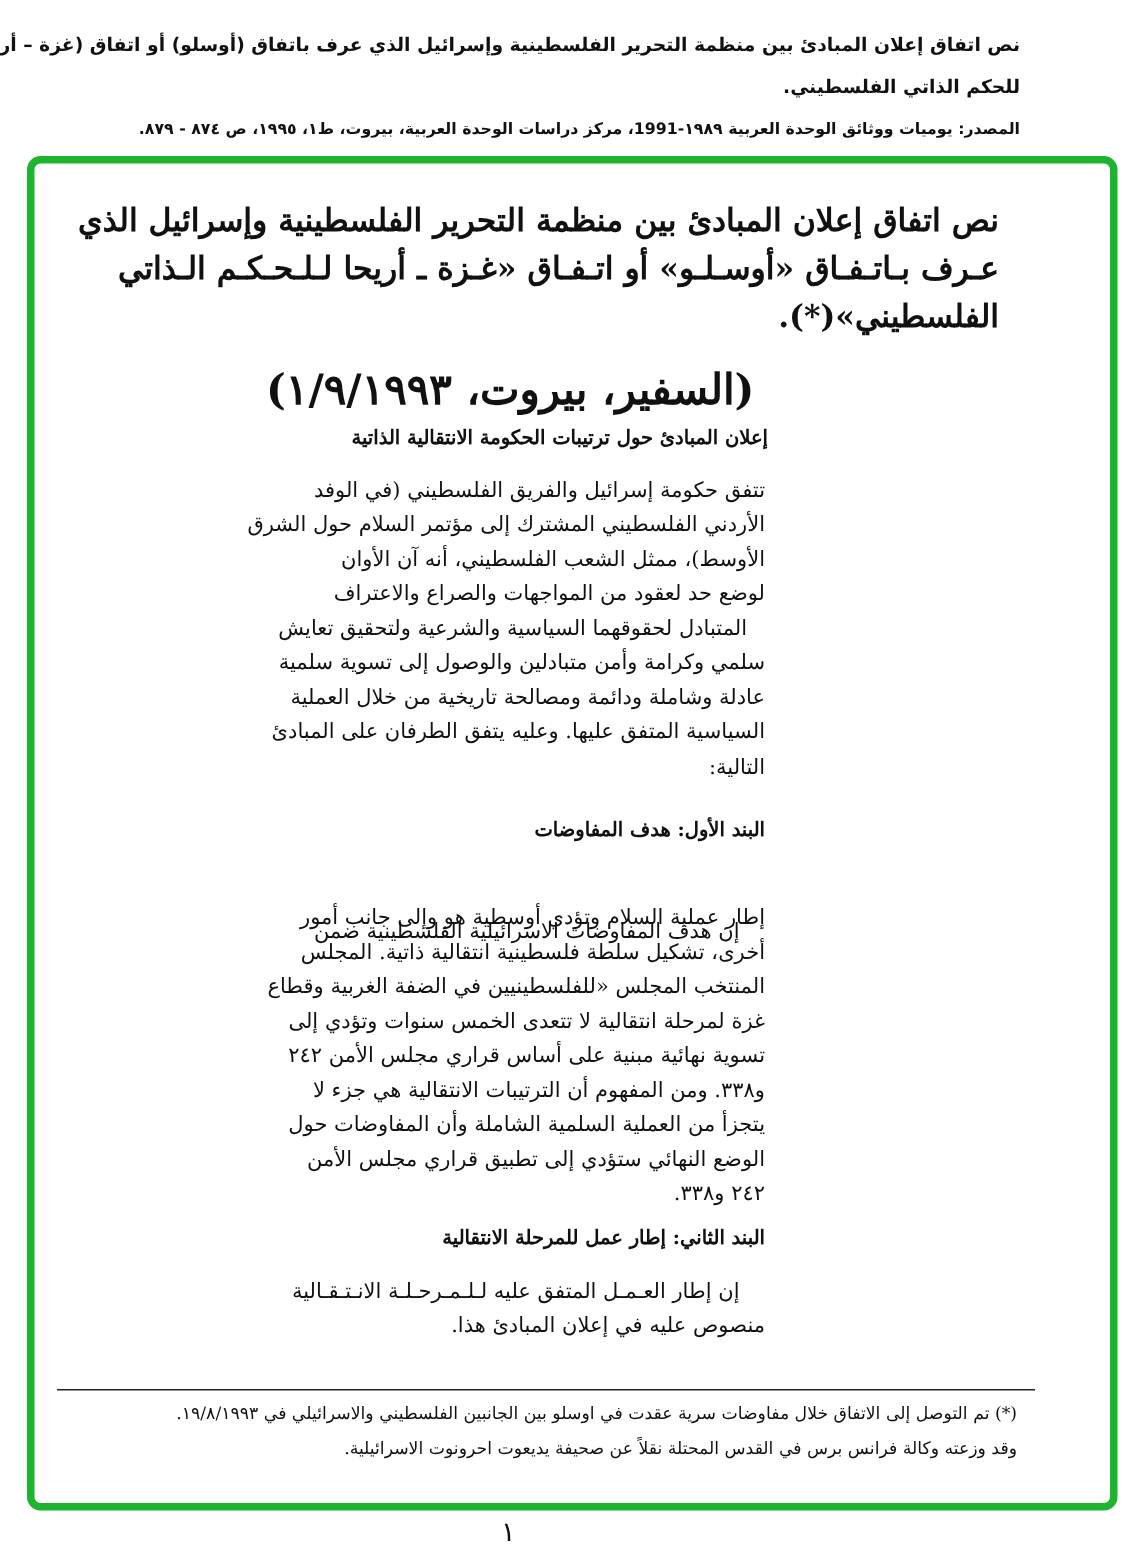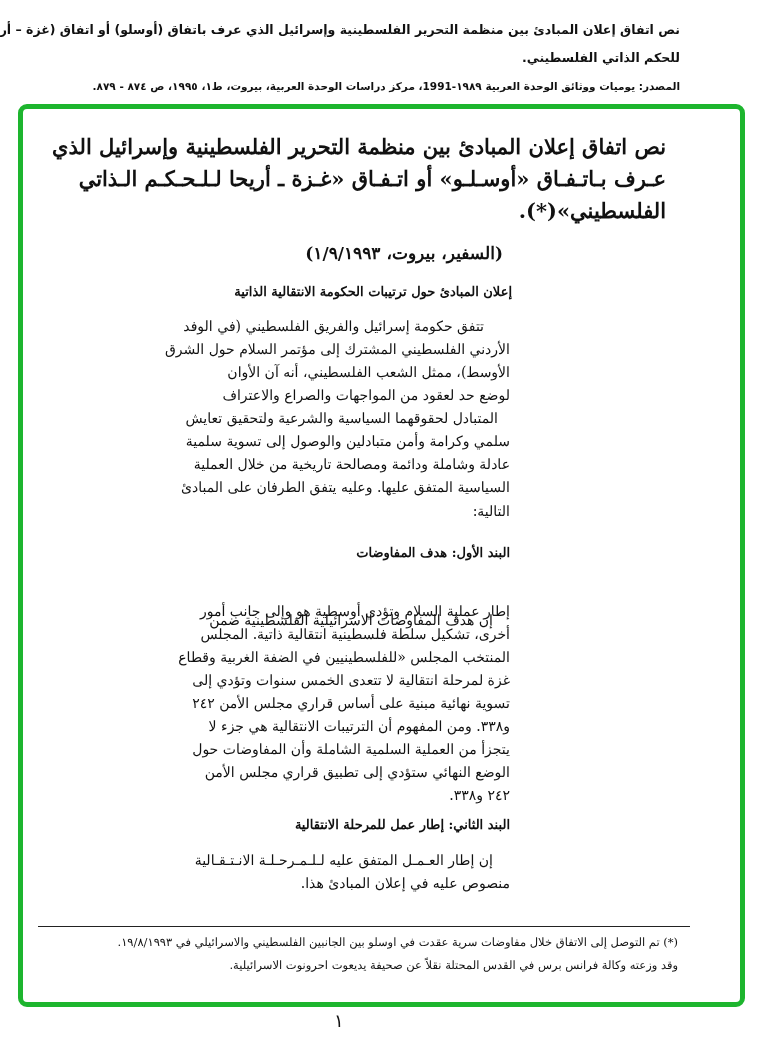--- a/index.html
+++ b/index.html
@@ -9,21 +9,21 @@
     font-family: "DejaVu Serif", "Liberation Serif", serif;
   }
   .ln { position: absolute; white-space: nowrap; direction: rtl; unicode-bidi: plaintext; }
   .hdr { font-family: "DejaVu Sans", "Liberation Sans", sans-serif; font-weight: bold; font-size: 12.5px; }
   .src { font-family: "DejaVu Sans", "Liberation Sans", sans-serif; font-weight: bold; font-size: 10.5px; }
   .frame {
     position: absolute; left: 18px; top: 104px; width: 717px; height: 893px;
     border: 5px solid #1db52e; border-radius: 9px;
   }
   .title { font-weight: bold; font-size: 21px; }
-  .dateline { font-weight: bold; font-size: 17px; }
+  .dateline { font-weight: bold; font-size: 28px; }
   .subh { font-weight: bold; font-size: 13px; }
   .body { font-size: 14px; }
   .sec { font-weight: bold; font-size: 13px; }
   .fn { font-size: 11.5px; }
   .rule { position: absolute; left: 38px; top: 926px; width: 652px; height: 0; border-top: 1.5px solid #222; }
   .pg { position: absolute; left: 334px; top: 1010px; font-size: 18px; }
 </style>
 </head>
 <body>
 
@@ -34,21 +34,21 @@
 <div class="frame"></div>
 
 <div class="ln title" style="right:92px; top:134px;">نص اتفاق إعلان المبادئ بين منظمة التحرير الفلسطينية وإسرائيل الذي</div>
 <div class="ln title" style="right:92px; top:166px;">عـرف بـاتـفـاق «أوسـلـو» أو اتـفـاق «غـزة ـ أريحا لـلـحـكـم الـذاتي</div>
 <div class="ln title" style="right:92px; top:198px;">الفلسطيني»(*).</div>
 
 <div class="ln dateline" style="right:255px; top:243px;">(السفير، بيروت، ١/٩/١٩٩٣)</div>
 <div class="ln subh" style="right:246px; top:284px;">إعلان المبادئ حول ترتيبات الحكومة الانتقالية الذاتية</div>
 
 <div>
-  <div class="ln body" style="right:274px; top:318px;">تتفق حكومة إسرائيل والفريق الفلسطيني (في الوفد</div>
+  <div class="ln body" style="right:248px; top:318px;">تتفق حكومة إسرائيل والفريق الفلسطيني (في الوفد</div>
   <div class="ln body" style="right:248px; top:341px;">الأردني الفلسطيني المشترك إلى مؤتمر السلام حول الشرق</div>
   <div class="ln body" style="right:248px; top:364px;">الأوسط)، ممثل الشعب الفلسطيني، أنه آن الأوان</div>
   <div class="ln body" style="right:248px; top:387px;">لوضع حد لعقود من المواجهات والصراع والاعتراف</div>
   <div class="ln body" style="right:260px; top:410px;">المتبادل لحقوقهما السياسية والشرعية ولتحقيق تعايش</div>
   <div class="ln body" style="right:248px; top:433px;">سلمي وكرامة وأمن متبادلين والوصول إلى تسوية سلمية</div>
   <div class="ln body" style="right:248px; top:456px;text-align:center;">عادلة وشاملة ودائمة ومصالحة تاريخية من خلال العملية</div>
   <div class="ln body" style="right:248px; top:479px;">السياسية المتفق عليها. وعليه يتفق الطرفان على المبادئ</div>
   <div class="ln body" style="right:248px; top:503px;margin-left:48px;">التالية:</div>
 </div>
 

